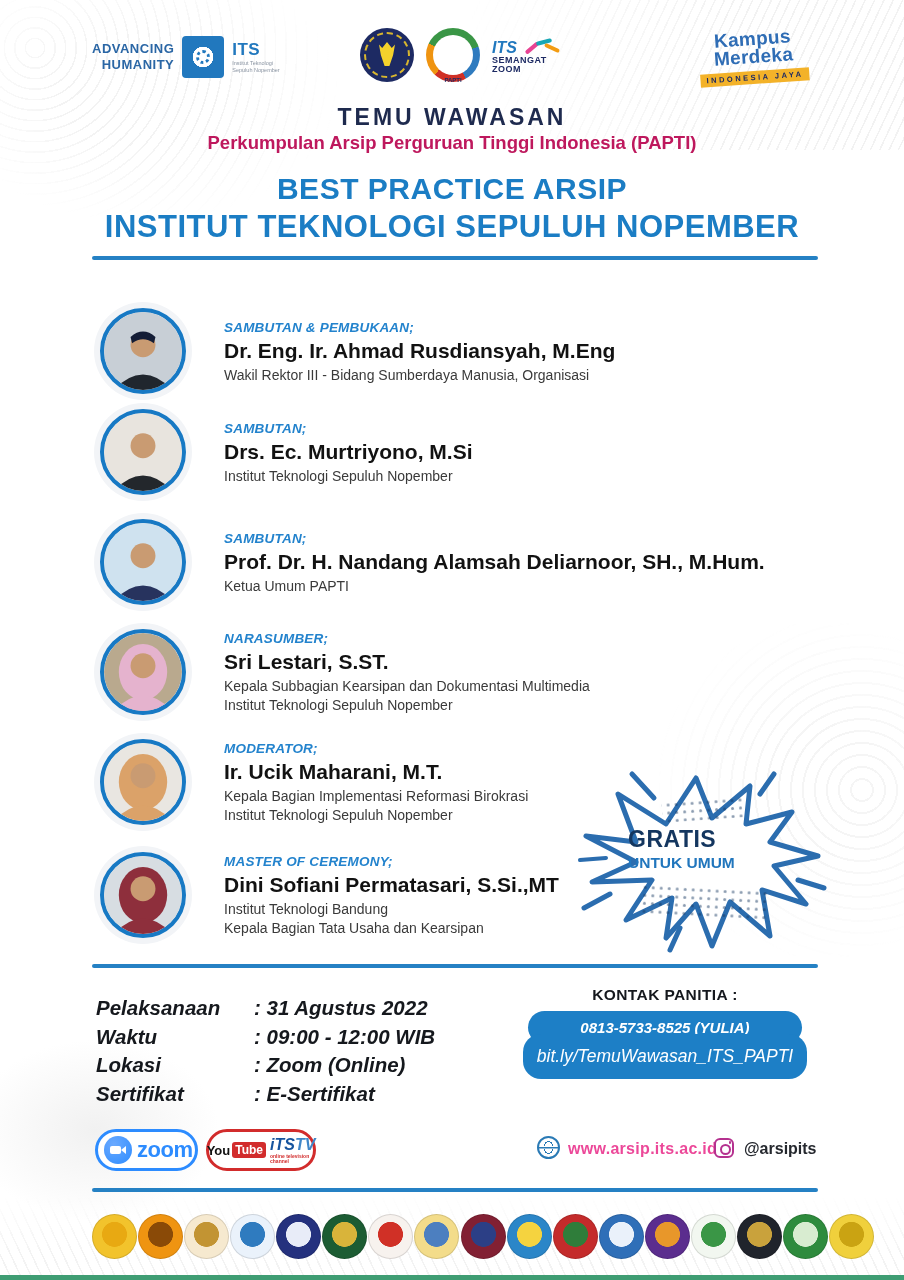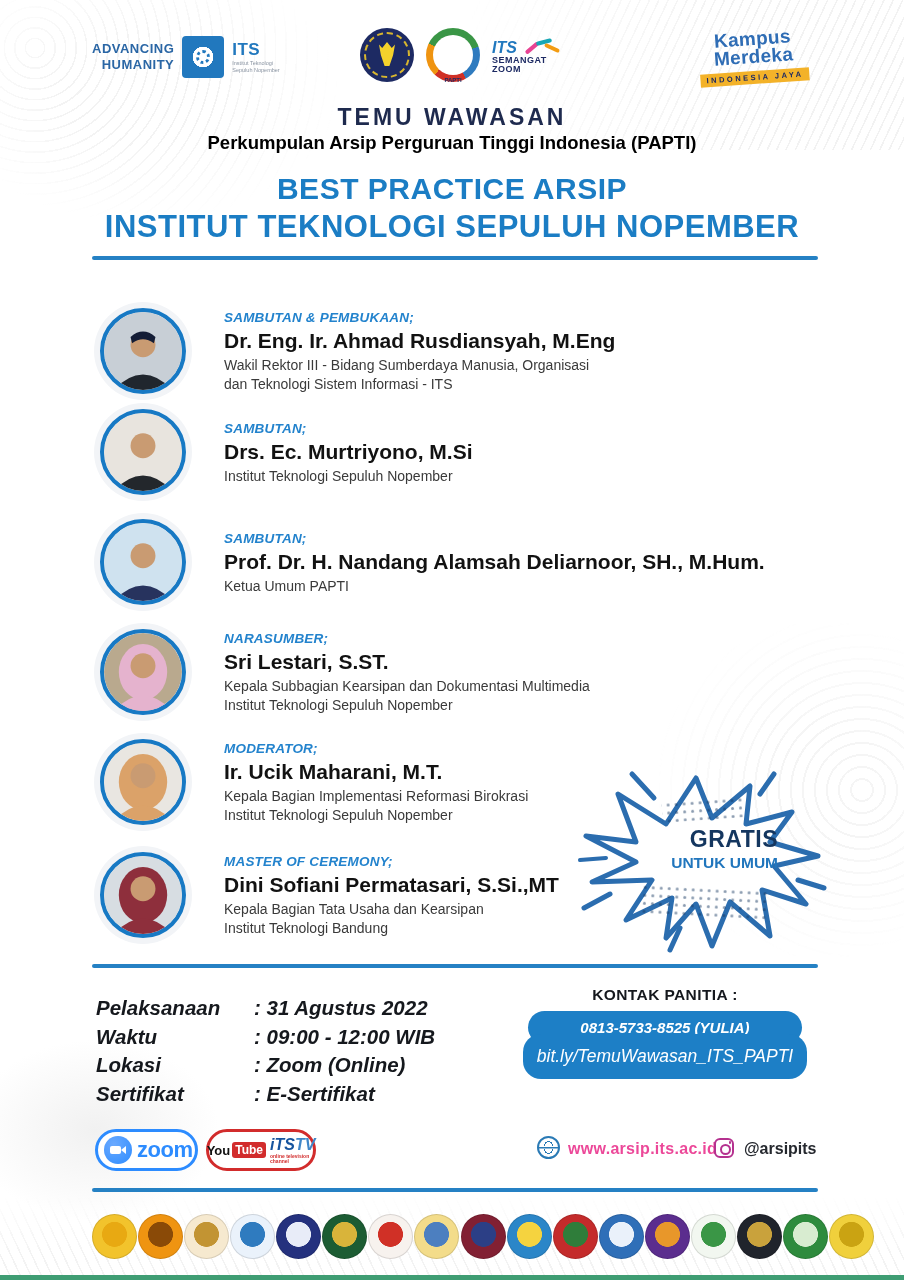--- a/index.html
+++ b/index.html
@@ -63,21 +63,21 @@
 
   .hdr-right{position:absolute;top:30px;right:96px;transform:rotate(-4deg);text-align:center;}
   .km{font-size:19px;font-weight:bold;color:#2f6db5;line-height:.95;letter-spacing:.3px;}
   .km-banner{margin-top:3px;background:#f3b229;color:#1d2a63;font-size:7.5px;font-weight:bold;
     letter-spacing:2.5px;padding:2px 6px;display:inline-block;}
 
   
   .kicker{position:absolute;top:104px;left:0;width:904px;text-align:center;
     font-size:23px;font-weight:600;color:#1e2a4e;letter-spacing:3px;}
   .organizer{position:absolute;top:132px;left:0;width:904px;text-align:center;
-    font-size:18.5px;font-weight:600;color:#000000;}
+    font-size:18.5px;font-weight:600;color:#be185d;}
   .title1{position:absolute;top:172px;left:0;width:904px;text-align:center;
     font-size:30px;font-weight:800;color:#1b7dc4;letter-spacing:.5px;}
   .title2{position:absolute;top:209px;left:0;width:904px;text-align:center;
     font-size:31px;font-weight:800;color:#1b7dc4;letter-spacing:.5px;}
   .divider{position:absolute;left:92px;width:726px;height:4px;background:#2581c4;border-radius:2px;}
   .d1{top:256px;} .d2{top:964px;} .d3{top:1188px;}
 
   
   .speaker{position:absolute;left:92px;width:740px;height:104px;display:flex;align-items:center;}
   .photo{width:86px;height:86px;border-radius:50%;border:4px solid #1779c4;overflow:hidden;
@@ -87,21 +87,21 @@
   .photo.style-hijab .hijab-shape{display:block;}
   .photo.has-peci .peci-shape{display:block;}
   .stext{margin-left:38px;padding-top:2px;}
   .role{font-size:13.5px;font-weight:800;font-style:italic;color:#2383cd;letter-spacing:.2px;}
   .name{font-size:21px;font-weight:800;color:#121212;margin-top:4px;margin-bottom:3px;}
   .desc{font-size:14px;color:#3a3a3a;line-height:1.35;}
 
   
   .burst{position:absolute;left:578px;top:768px;width:252px;height:186px;}
   .burst svg{position:absolute;inset:0;}
-  .burst-text{position:absolute;left:50px;top:58px;width:150px;text-align:right;}
+  .burst-text{position:absolute;left:50px;top:58px;width:150px;text-align:left;}
   .burst-text .b1{font-size:23px;font-weight:800;color:#14365f;letter-spacing:.5px;}
   .burst-text .b2{font-size:15.5px;font-weight:800;color:#2176bd;margin-top:1px;}
 
   
   .details{position:absolute;left:96px;top:994px;font-style:italic;font-weight:800;color:#15181d;}
   .drow{display:flex;font-size:20.5px;line-height:28.5px;}
   .dlabel{width:158px;}
 
   
   .c-head{position:absolute;left:520px;width:290px;text-align:center;
@@ -212,21 +212,20 @@
             <ellipse class="hijab-shape" cx="50" cy="50" rx="31" ry="36" fill="var(--garb)"></ellipse>
             <circle cx="50" cy="42" r="16" fill="#c99b72"></circle>
             <path class="peci-shape" d="M34,32 Q50,18 66,32 L64,40 Q50,30 36,40 Z" fill="#141d36"></path>
             <path d="M12,100 Q50,60 88,100 Z" fill="var(--garb)"></path>
           </svg>
       </div>
       <div class="stext">
         <div class="role">SAMBUTAN &amp; PEMBUKAAN;</div>
         <div class="name">Dr. Eng. Ir. Ahmad Rusdiansyah, M.Eng</div>
         <div class="desc">Wakil Rektor III - Bidang Sumberdaya Manusia, Organisasi</div>
-        <div class="desc">dan Teknologi Sistem Informasi - ITS</div>
       </div>
     </div>
 
     <div class="speaker" style="top:400px">
       <div class="photo style-suit" style="--garb: #23272c; --pbg: #e8e4de;">
         <svg viewBox="0 0 100 100">
             <circle cx="50" cy="50" r="50" fill="var(--pbg)"></circle>
             <ellipse class="hijab-shape" cx="50" cy="50" rx="31" ry="36" fill="var(--garb)"></ellipse>
             <circle cx="50" cy="42" r="16" fill="#c99b72"></circle>
             <path class="peci-shape" d="M34,32 Q50,18 66,32 L64,40 Q50,30 36,40 Z" fill="#141d36"></path>
@@ -299,22 +298,22 @@
             <circle cx="50" cy="50" r="50" fill="var(--pbg)"></circle>
             <ellipse class="hijab-shape" cx="50" cy="50" rx="31" ry="36" fill="var(--garb)"></ellipse>
             <circle cx="50" cy="42" r="16" fill="#c99b72"></circle>
             <path class="peci-shape" d="M34,32 Q50,18 66,32 L64,40 Q50,30 36,40 Z" fill="#141d36"></path>
             <path d="M12,100 Q50,60 88,100 Z" fill="var(--garb)"></path>
           </svg>
       </div>
       <div class="stext">
         <div class="role">MASTER OF CEREMONY;</div>
         <div class="name">Dini Sofiani Permatasari, S.Si.,MT</div>
+        <div class="desc">Institut Teknologi Bandung</div>
         <div class="desc">Kepala Bagian Tata Usaha dan Kearsipan</div>
-        <div class="desc">Institut Teknologi Bandung</div>
       </div>
     </div>
 
     <div class="burst">
       <svg viewBox="0 0 252 186">
         <defs>
           <pattern id="ht" width="8" height="8" patternUnits="userSpaceOnUse">
             <circle cx="2.5" cy="2.5" r="1.5" fill="#14365f"></circle>
           </pattern>
         </defs>

